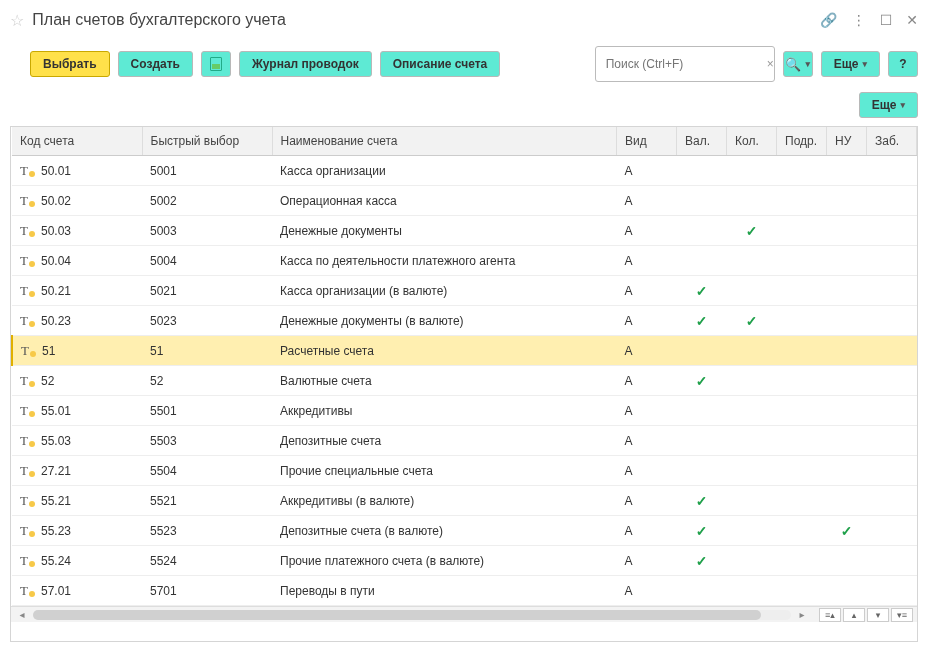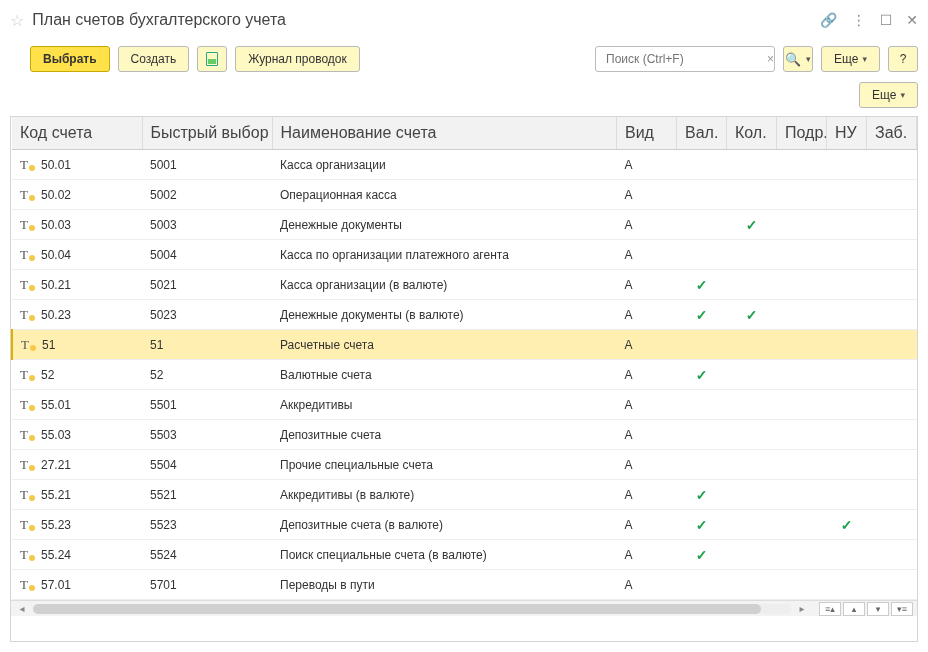--- a/index.html
+++ b/index.html
@@ -46,45 +46,46 @@
     display: flex;
     align-items: center;
     gap: 8px;
     margin-top: 12px;
     padding-left: 20px;
   }
   .btn {
     height: 26px;
     padding: 0 12px;
     border: 1px solid #b8b8b8;
-    background: #fef9c3;
+    background: #5eead4;
     border-radius: 3px;
     font-size: 12px;
     color: #333;
     display: inline-flex;
     align-items: center;
     cursor: pointer;
+    font-weight: bold;
   }
   .btn-primary {
     background: #ffe14a;
     border-color: #c9a800;
     font-weight: bold;
   }
   .btn-icon {
     width: 30px;
     justify-content: center;
     padding: 0;
   }
   .spacer { flex: 1; }
   .search-wrap {
     display: flex;
     align-items: center;
     border: 1px solid #bbb;
     border-radius: 3px;
-    height: 26px;
+    height: 36px;
     width: 180px;
     padding: 0 4px 0 8px;
     color: #aaa;
   }
   .search-wrap input {
     border: none;
     outline: none;
     flex: 1;
     font-size: 12px;
     color: #333;
@@ -120,21 +121,21 @@
     width: 100%;
     table-layout: fixed;
   }
   thead th {
     background: #f2f2f2;
     border-bottom: 1px solid #ccc;
     border-right: 1px solid #ddd;
     text-align: left;
     font-weight: normal;
     padding: 7px 8px;
-    font-size: 16px;
+    font-size: 12px;
     color: #444;
     white-space: nowrap;
     overflow: hidden;
   }
   tbody td {
     border-bottom: 1px solid #eee;
     padding: 6px 8px;
     font-size: 12px;
     color: #333;
     white-space: nowrap;
@@ -266,20 +267,21 @@
     </div>
   </div>
 
   <div class="toolbar">
     <button class="btn btn-primary">Выбрать</button>
     <button class="btn">Создать</button>
     <button class="btn btn-icon">
         <span class="doc-icon"></span>
       </button>
     <button class="btn">Журнал проводок</button>
+    <button class="btn">Описание счета</button>
     <div class="spacer"></div>
     <div class="search-wrap">
       <input type="text" placeholder="Поиск (Ctrl+F)" style="">
       <span class="search-x">×</span>
     </div>
     <button class="btn btn-icon">
       <span class="magnifier">🔍</span>
       <span class="dropdown-caret">▾</span>
     </button>
     <button class="btn">
@@ -352,21 +354,21 @@
             <td>А</td>
             <td class="center"></td>
             <td class="center"><span class="check">✓</span></td>
             <td class="center"></td>
             <td class="center"></td>
             <td class="center"></td>
           </tr>
           <tr>
             <td><span class="t-icon">T<span class="t-dot"></span></span><span>50.04</span></td>
             <td>5004</td>
-            <td>Касса по организации платежного агента</td>
+            <td>Касса по деятельности платежного агента</td>
             <td>А</td>
             <td class="center"></td>
             <td class="center"></td>
             <td class="center"></td>
             <td class="center"></td>
             <td class="center"></td>
           </tr>
           <tr>
             <td><span class="t-icon">T<span class="t-dot"></span></span><span>50.21</span></td>
             <td>5021</td>
@@ -462,21 +464,21 @@
             <td>А</td>
             <td class="center"><span class="check">✓</span></td>
             <td class="center"></td>
             <td class="center"></td>
             <td class="center"><span class="check">✓</span></td>
             <td class="center"></td>
           </tr>
           <tr>
             <td><span class="t-icon">T<span class="t-dot"></span></span><span>55.24</span></td>
             <td>5524</td>
-            <td>Поиск специальные счета (в валюте)</td>
+            <td>Прочие платежного счета (в валюте)</td>
             <td>А</td>
             <td class="center"><span class="check">✓</span></td>
             <td class="center"></td>
             <td class="center"></td>
             <td class="center"></td>
             <td class="center"></td>
           </tr>
           <tr>
             <td><span class="t-icon">T<span class="t-dot"></span></span><span>57.01</span></td>
             <td>5701</td>

